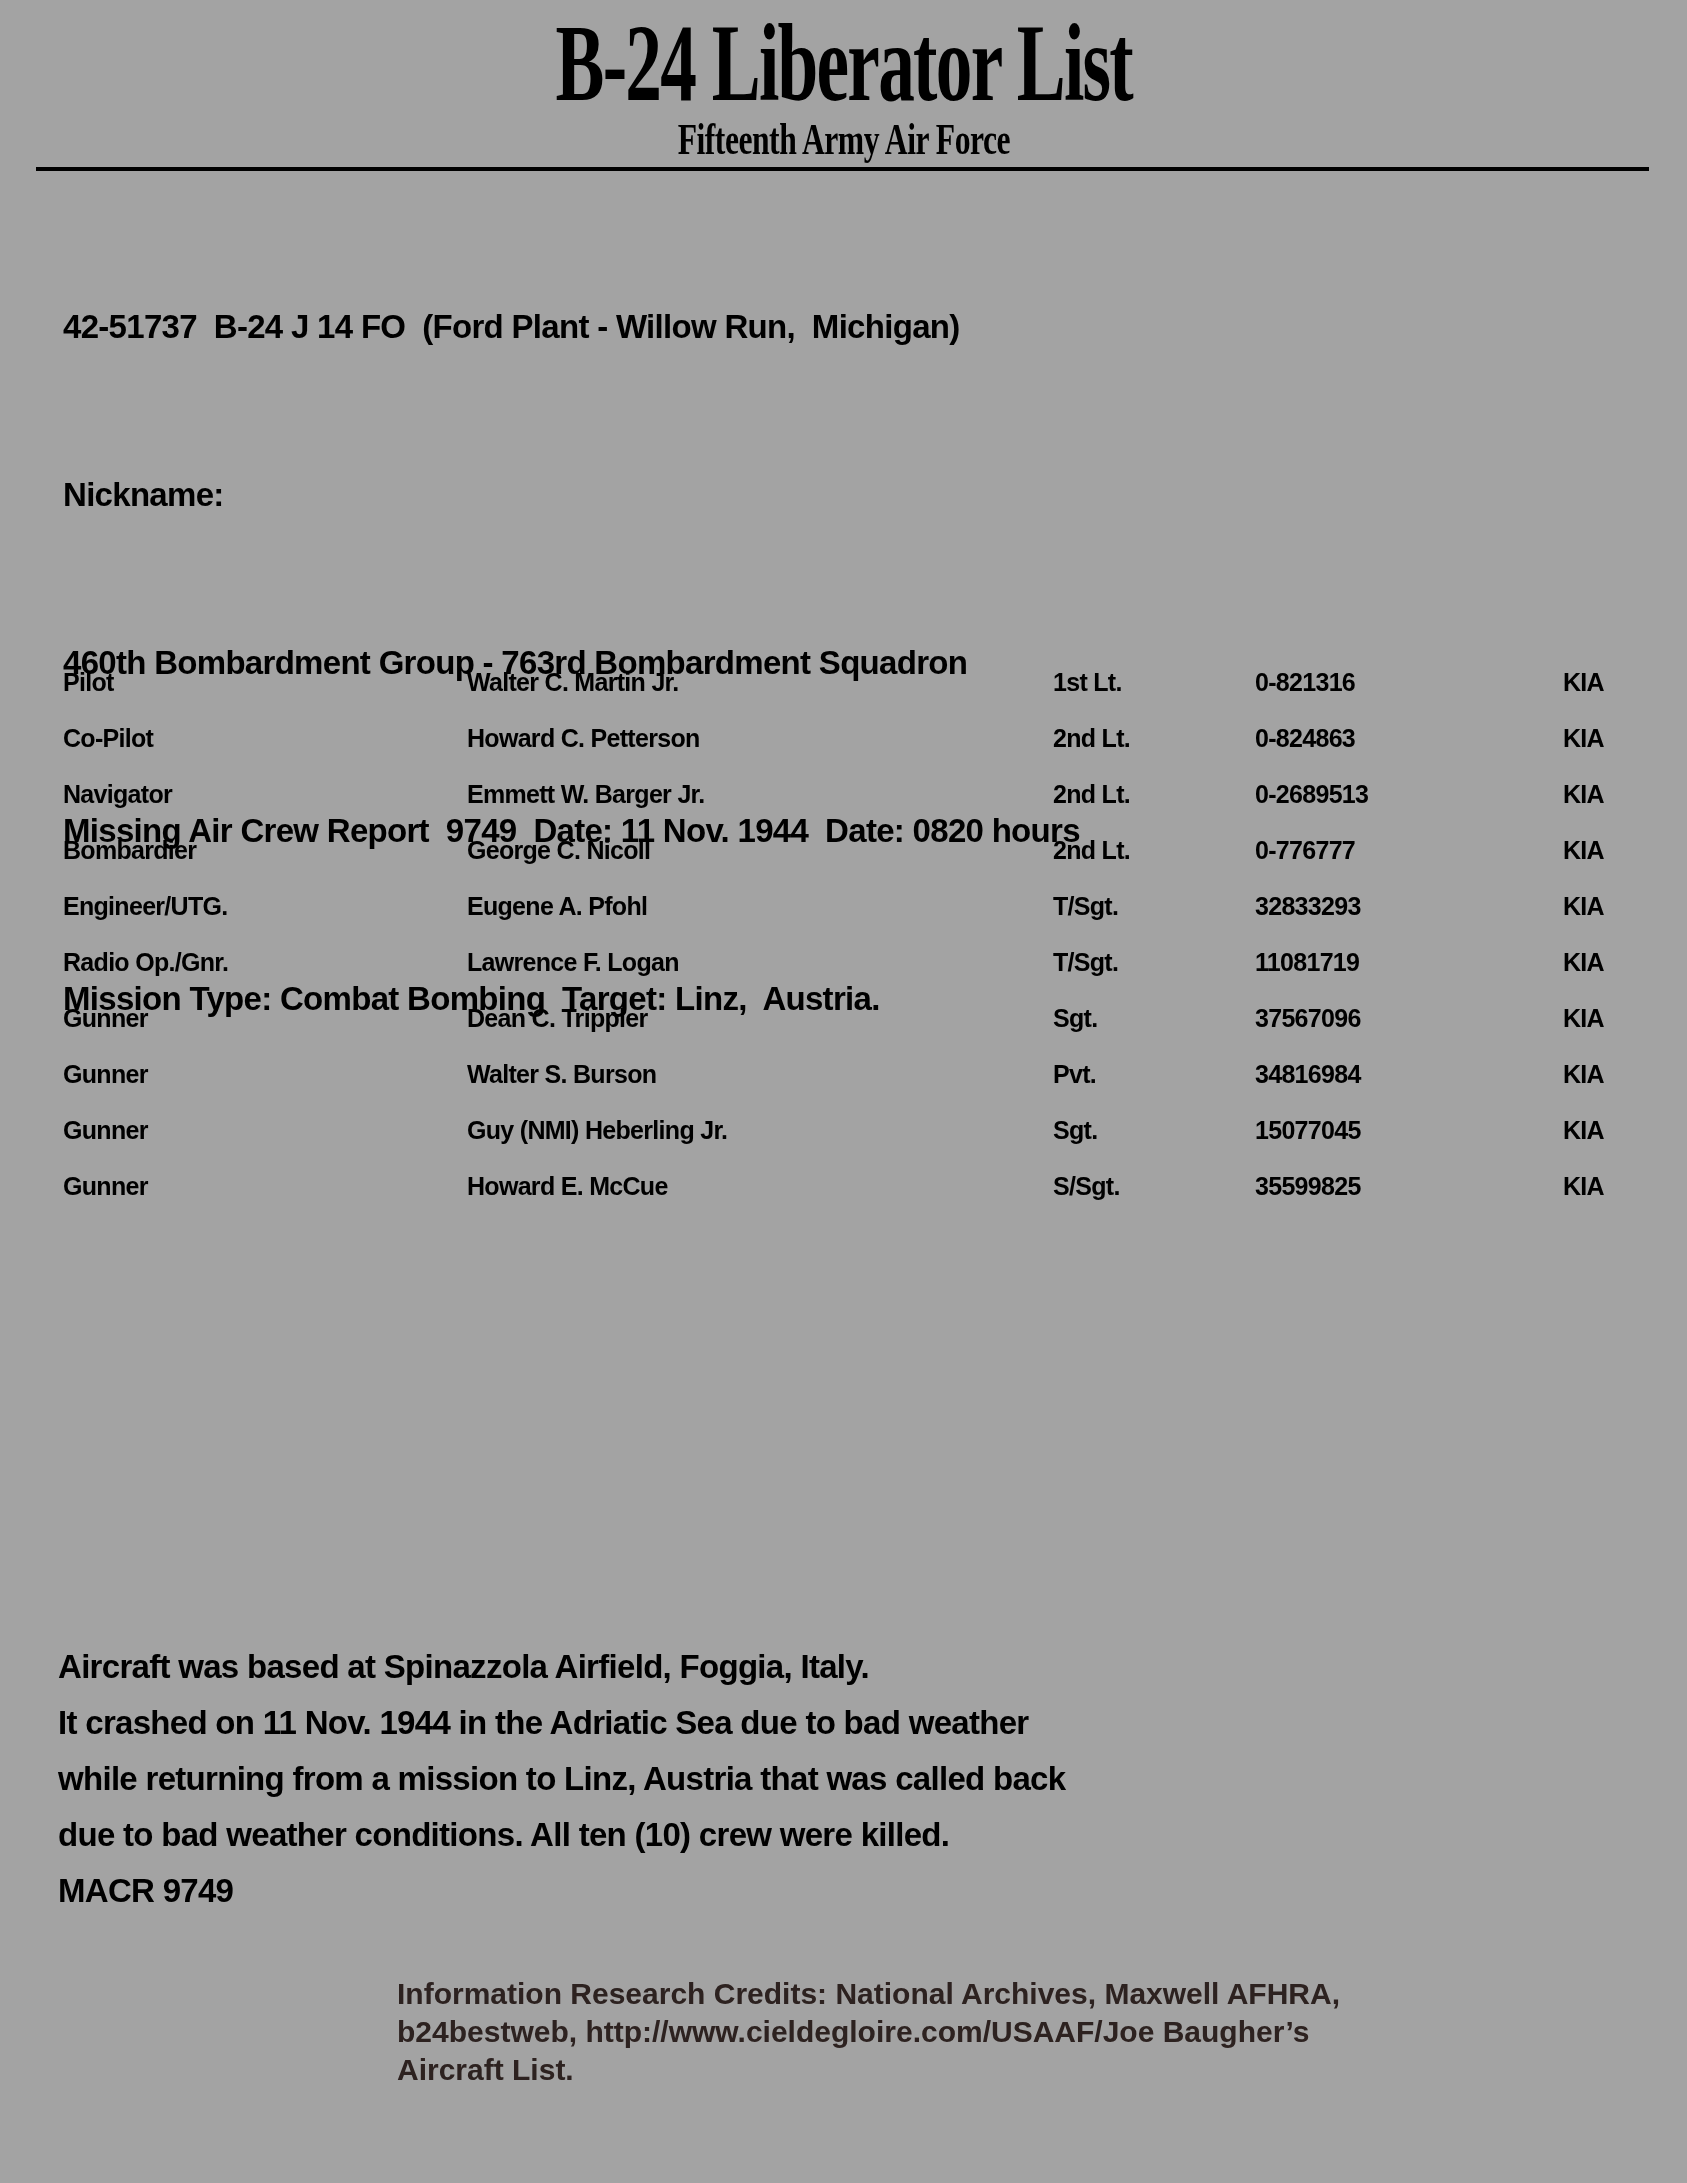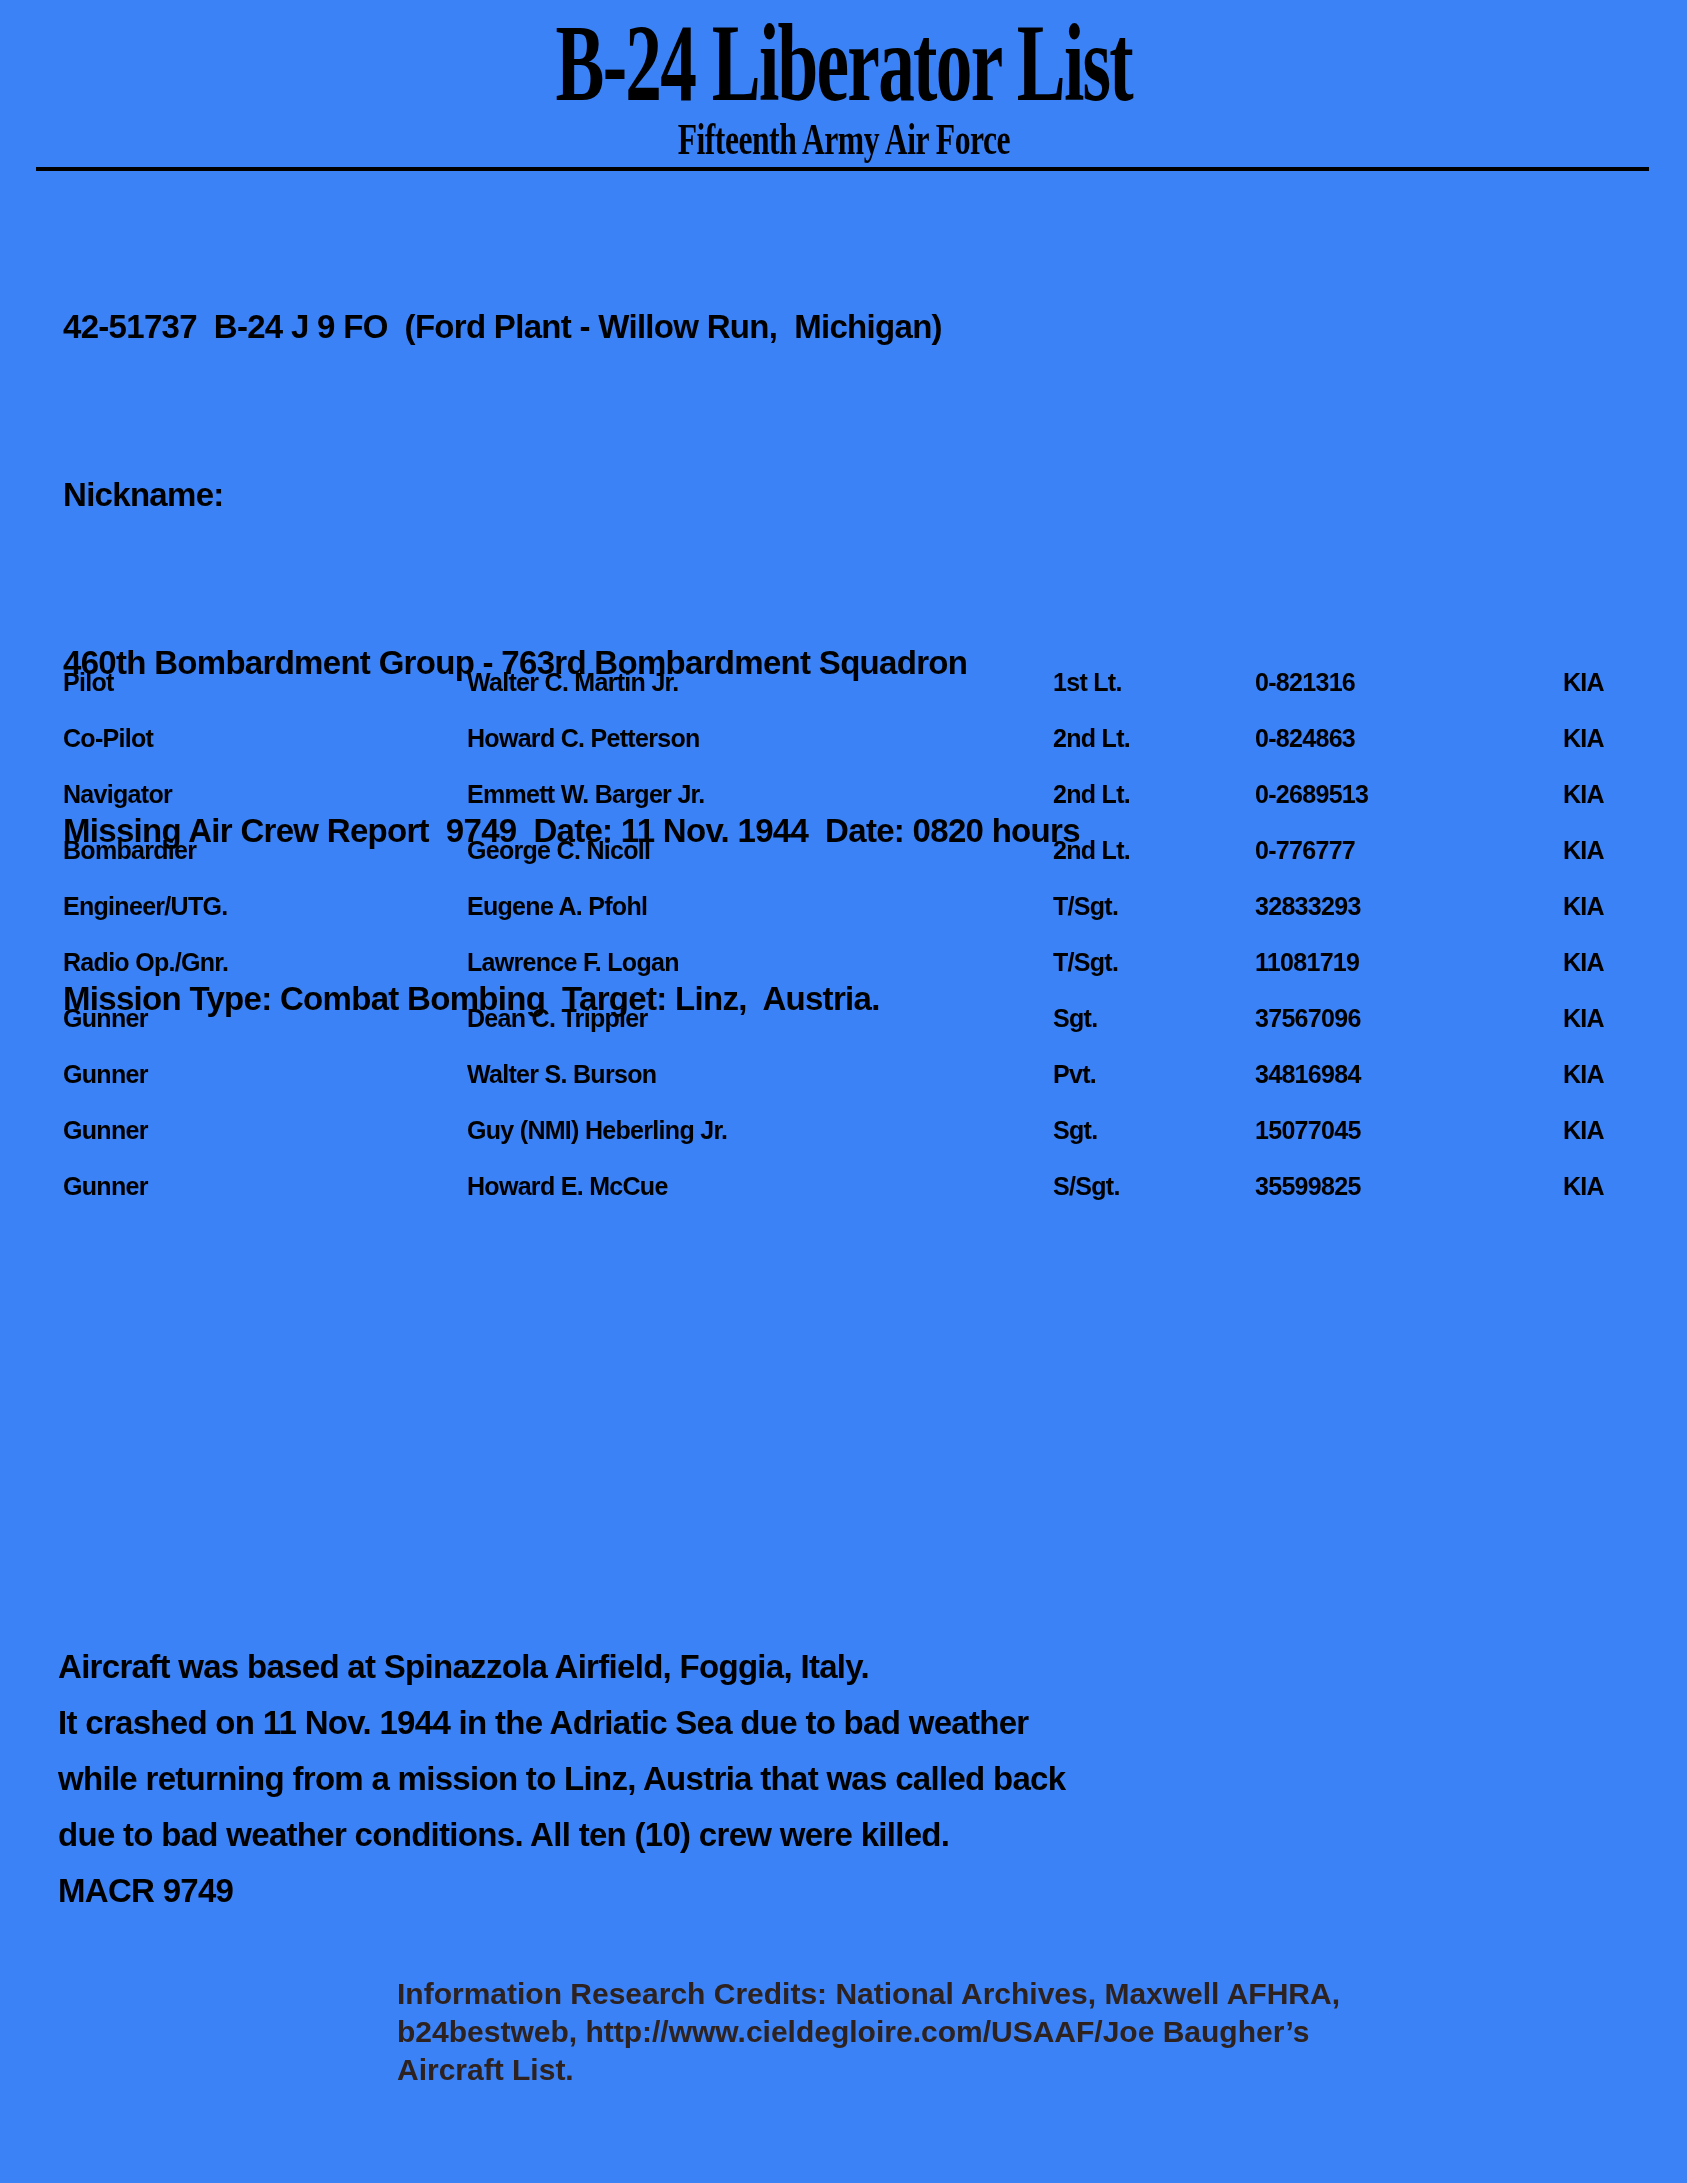--- a/index.html
+++ b/index.html
@@ -1,20 +1,20 @@
 <!DOCTYPE html>
 <html style="font-size:10.6px"><head>
 <meta charset="utf-8">
 <style>
   html, body { margin: 0; padding: 0; background: #ffffff; }
   .page {
     position: relative;
     width: 1687px;
     height: 2183px;
-    background: #3b82f6;
+    background: #a3a3a3;
     color: #000000;
     font-family: "Liberation Sans", "DejaVu Sans", sans-serif;
     overflow: hidden;
   }
 
   
   .header { position: absolute; top: 0; left: 0; width: 1687px; text-align: center; }
   .title-wrap { margin-top: 5.3px; height: 116px; display: flex; justify-content: center; align-items: flex-start; }
   .title-text {
     display: inline-block;
@@ -111,21 +111,21 @@
     <div class="title-wrap">
       <span class="title-text">B-24 Liberator List</span>
     </div>
     <div class="subtitle-wrap">
       <span class="subtitle-text">Fifteenth Army Air Force</span>
     </div>
   </div>
   <div class="rule"></div>
 
   <div class="info">
-    <div class="info-line">42-51737  B-24 J 9 FO  (Ford Plant - Willow Run,  Michigan)</div>
+    <div class="info-line">42-51737  B-24 J 14 FO  (Ford Plant - Willow Run,  Michigan)</div>
     <div class="info-line">Nickname:</div>
     <div class="info-line">460th Bombardment Group - 763rd Bombardment Squadron</div>
     <div class="info-line">Missing Air Crew Report  9749  Date: 11 Nov. 1944  Date: 0820 hours</div>
     <div class="info-line">Mission Type: Combat Bombing  Target: Linz,  Austria.</div>
   </div>
 
   <div class="crew">
     <div class="cell">Pilot</div>
     <div class="cell">Walter C. Martin Jr.</div>
     <div class="cell">1st Lt.</div>

